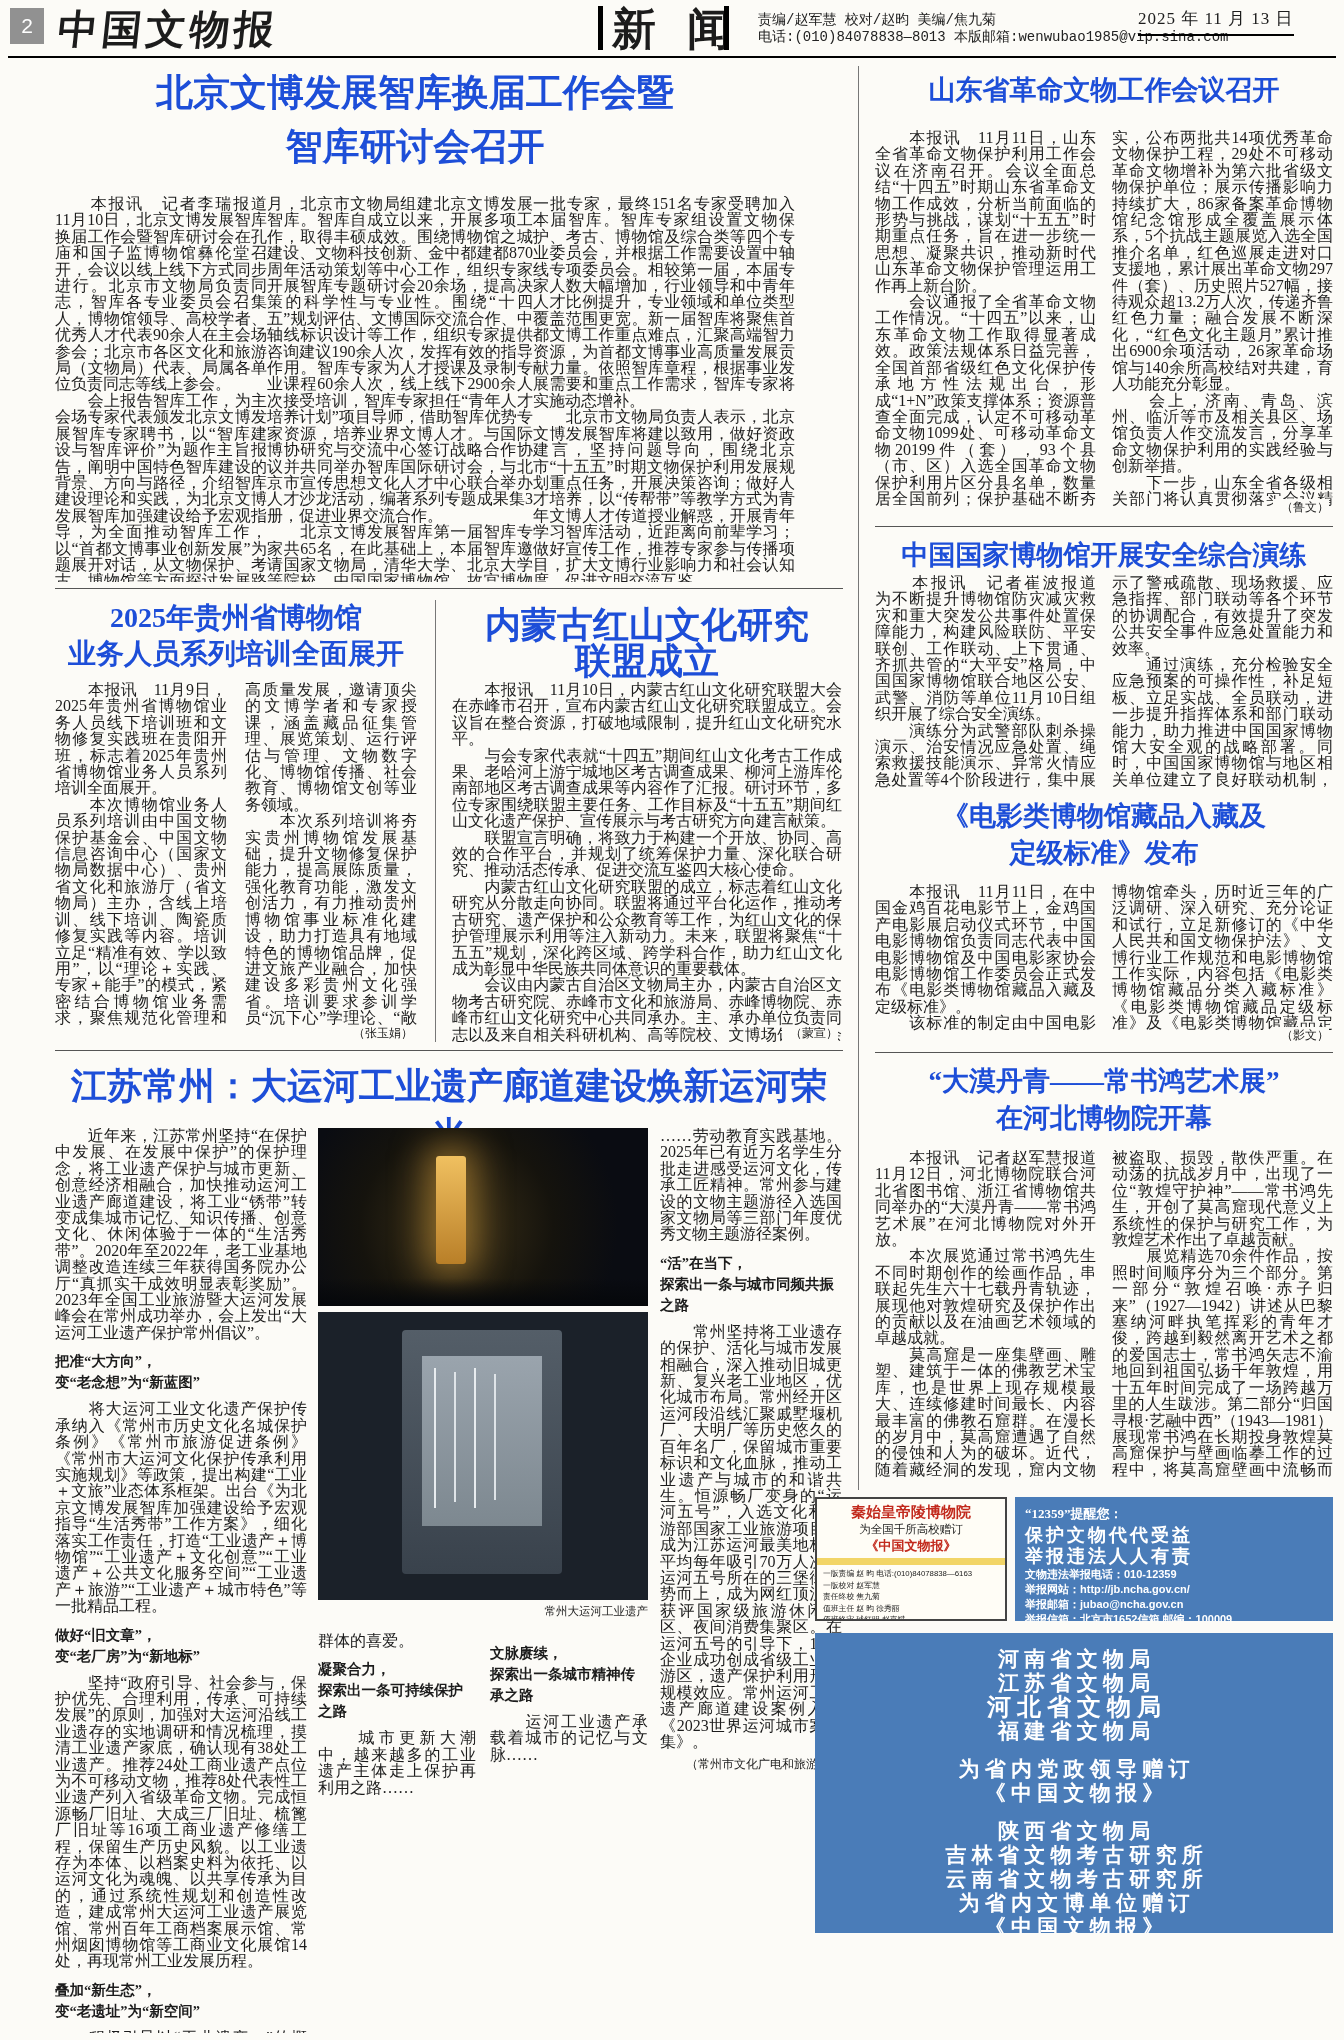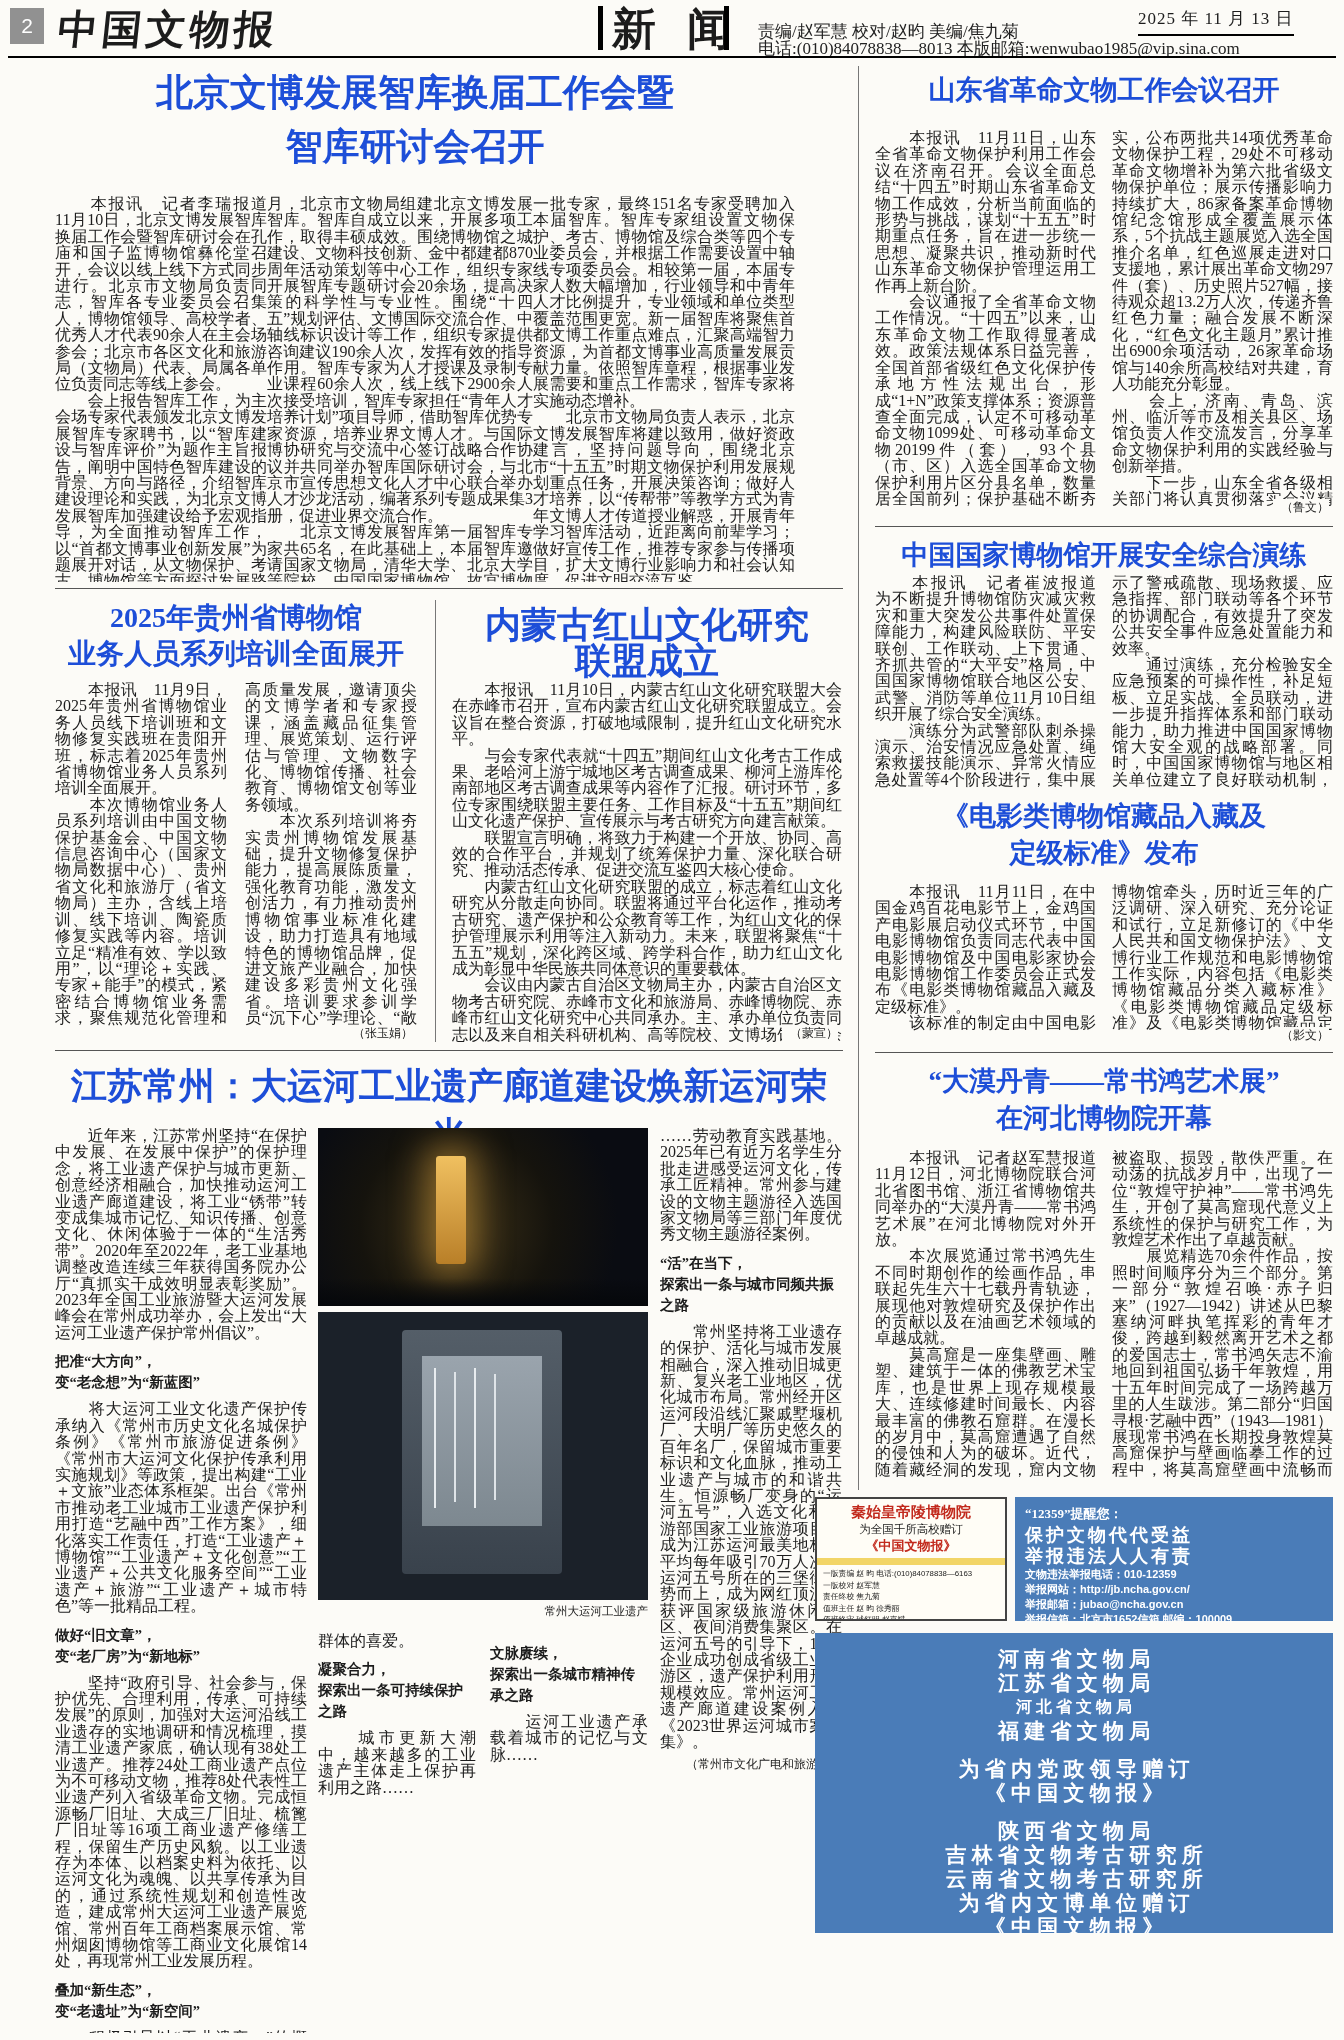--- a/index.html
+++ b/index.html
@@ -5,21 +5,21 @@
   html,body{margin:0;padding:0;background:#e8e6e0;}
   #paper{position:relative;width:1344px;height:2040px;background:#fcfbf7;margin:0 auto;overflow:hidden;
          font-family:"Liberation Serif","DejaVu Serif",serif;color:#1c1c1c;}
   .abs{position:absolute;}
   
   .pagenum{left:10px;top:8px;width:34px;height:36px;background:#919191;color:#fff;
            font-size:21px;display:flex;align-items:center;justify-content:center;font-family:"Liberation Sans",sans-serif;}
   .masthead{left:58px;top:2px;font-size:40px;font-weight:bold;letter-spacing:4px;transform:skewX(-6deg);}
   .vbar{width:5px;background:#000;}
   .section-title{left:612px;top:0px;font-size:44px;font-weight:bold;letter-spacing:10px;}
-  .editors{left:758px;top:12px;font-size:17px;line-height:17px;color:#222;font-family:Liberation Serif, serif;margin-top:11px;}
+  .editors{left:758px;top:12px;font-size:14px;line-height:17px;color:#222;font-family:Liberation Mono, monospace;}
   .date{left:1138px;top:7px;font-size:17px;border-bottom:2px solid #000;padding-bottom:4px;letter-spacing:1px;}
   .hrule{background:#000;height:2px;}
   .hrule-thin{background:#555;height:1px;}
   .vrule{background:#777;width:1px;}
   
   .headline{font-weight:bold;text-align:center;color:#1d4ed8;}
   .body-text{font-size:16px;line-height:16.4px;text-align:justify;white-space:pre-line;overflow:hidden;
              text-justify:inter-ideograph;}
   .cols2{column-count:2;column-gap:16px;}
   .byline{position:absolute;right:4px;bottom:0;font-size:12px;background:#fcfbf7;padding-left:8px;}
@@ -138,21 +138,21 @@
     <span class="byline">（蒙宣）</span>
   </div>
 
   <div class="abs hrule-thin" style="left:55px;top:1050px;width:788px;"></div>
   <div class="abs headline" style="left:55px;top:1062px;width:788px;font-size:36px;">江苏常州：大运河工业遗产廊道建设焕新运河荣光</div>
 
   <div class="abs" style="left:55px;top:1128px;width:252px;height:905px;overflow:hidden;">
     <div class="body-text">　　近年来，江苏常州坚持“在保护中发展、在发展中保护”的保护理念，将工业遗产保护与城市更新、创意经济相融合，加快推动运河工业遗产廊道建设，将工业“锈带”转变成集城市记忆、知识传播、创意文化、休闲体验于一体的“生活秀带”。2020年至2022年，老工业基地调整改造连续三年获得国务院办公厅“真抓实干成效明显表彰奖励”。2023年全国工业旅游暨大运河发展峰会在常州成功举办，会上发出“大运河工业遗产保护常州倡议”。</div>
     <div class="subhead">把准“大方向”，
 变“老念想”为“新蓝图”</div>
-    <div class="body-text">　　将大运河工业文化遗产保护传承纳入《常州市历史文化名城保护条例》《常州市旅游促进条例》《常州市大运河文化保护传承利用实施规划》等政策，提出构建“工业＋文旅”业态体系框架。出台《常州市推动老工业城市工业遗产保护利用打造“艺融中西”工作方案》，细化落实工作责任，打造“工业遗产＋博物馆”“工业遗产＋文化创意”“工业遗产＋公共文化服务空间”“工业遗产＋旅游”“工业遗产＋城市特色”等一批精品工程。</div>
+    <div class="body-text">　　将大运河工业文化遗产保护传承纳入《常州市历史文化名城保护条例》《常州市旅游促进条例》《常州市大运河文化保护传承利用实施规划》等政策，提出构建“工业＋文旅”业态体系框架。出台《为北京文博发展智库加强建设给予宏观指导“生活秀带”工作方案》，细化落实工作责任，打造“工业遗产＋博物馆”“工业遗产＋文化创意”“工业遗产＋公共文化服务空间”“工业遗产＋旅游”“工业遗产＋城市特色”等一批精品工程。</div>
     <div class="subhead">做好“旧文章”，
 变“老厂房”为“新地标”</div>
     <div class="body-text">　　坚持“政府引导、社会参与，保护优先、合理利用，传承、可持续发展”的原则，加强对大运河沿线工业遗存的实地调研和情况梳理，摸清工业遗产家底，确认现有38处工业遗产。推荐24处工商业遗产点位为不可移动文物，推荐8处代表性工业遗产列入省级革命文物。完成恒源畅厂旧址、大成三厂旧址、梳篦厂旧址等16项工商业遗产修缮工程，保留生产历史风貌。以工业遗存为本体、以档案史料为依托、以运河文化为魂魄、以共享传承为目的，通过系统性规划和创造性改造，建成常州大运河工业遗产展览馆、常州百年工商档案展示馆、常州烟囱博物馆等工商业文化展馆14处，再现常州工业发展历程。</div>
     <div class="subhead">叠加“新生态”，
 变“老遗址”为“新空间”</div>
     <div class="body-text">　　积极引导以“工业遗产＋”的概念，将工业遗产与艺术展示、文化创意、公共休闲、研学旅游、影视娱乐等功能融合。近年来连续建成运营天虹大明1921创意园、国光1937科技文化创意园、博济·运河智慧园、南港码头休闲街区、弘阳1936等十余个创意休闲项目。“古运河畔老工厂”华丽转身为“常州文化新码头”。在工业遗产中嵌入“我们的节日”“阅读大运河”“大运河文创节”“大运河龙城行”“常走大运”等丰富多彩的活动，老厂房里的夜市、旧车间里的先锋艺术，深受年轻</div>
   </div>
 
   <div class="abs" style="left:318px;top:1128px;width:330px;">
     <div class="photo" style="height:178px;">
@@ -211,21 +211,21 @@
     <div class="blue-big" style="font-size:18px;line-height:21px;letter-spacing:3px;text-align:left;">举报违法人人有责</div>
     <div class="blue-small">文物违法举报电话：010-12359</div>
     <div class="blue-small">举报网站：http://jb.ncha.gov.cn/</div>
     <div class="blue-small">举报邮箱：jubao@ncha.gov.cn</div>
     <div class="blue-small">举报信箱：北京市1652信箱  邮编：100009</div>
   </div>
 
   <div class="abs blue-box" style="left:815px;top:1633px;width:518px;height:300px;padding-top:14px;">
     <div class="blue-big" style="font-size:21px;line-height:24px;">河 南 省 文 物 局</div>
     <div class="blue-big" style="font-size:21px;line-height:24px;">江 苏 省 文 物 局</div>
-    <div class="blue-big" style="font-size:16px;line-height:24px;">河 北 省 文 物 局</div>
+    <div class="blue-big" style="font-size:24px;line-height:24px;">河 北 省 文 物 局</div>
     <div class="blue-big" style="font-size:21px;line-height:24px;">福 建 省 文 物 局</div>
     <div class="blue-big" style="font-size:21px;line-height:24px;margin-top:14px;">为 省 内 党 政 领 导 赠 订</div>
     <div class="blue-big" style="font-size:21px;line-height:24px;">《 中 国 文 物 报 》</div>
     <div class="blue-big" style="font-size:21px;line-height:24px;margin-top:14px;">陕 西 省 文 物 局</div>
     <div class="blue-big" style="font-size:21px;line-height:24px;">吉 林 省 文 物 考 古 研 究 所</div>
     <div class="blue-big" style="font-size:21px;line-height:24px;">云 南 省 文 物 考 古 研 究 所</div>
     <div class="blue-big" style="font-size:21px;line-height:24px;">为 省 内 文 博 单 位 赠 订</div>
     <div class="blue-big" style="font-size:21px;line-height:24px;">《 中 国 文 物 报 》</div>
   </div>
 

